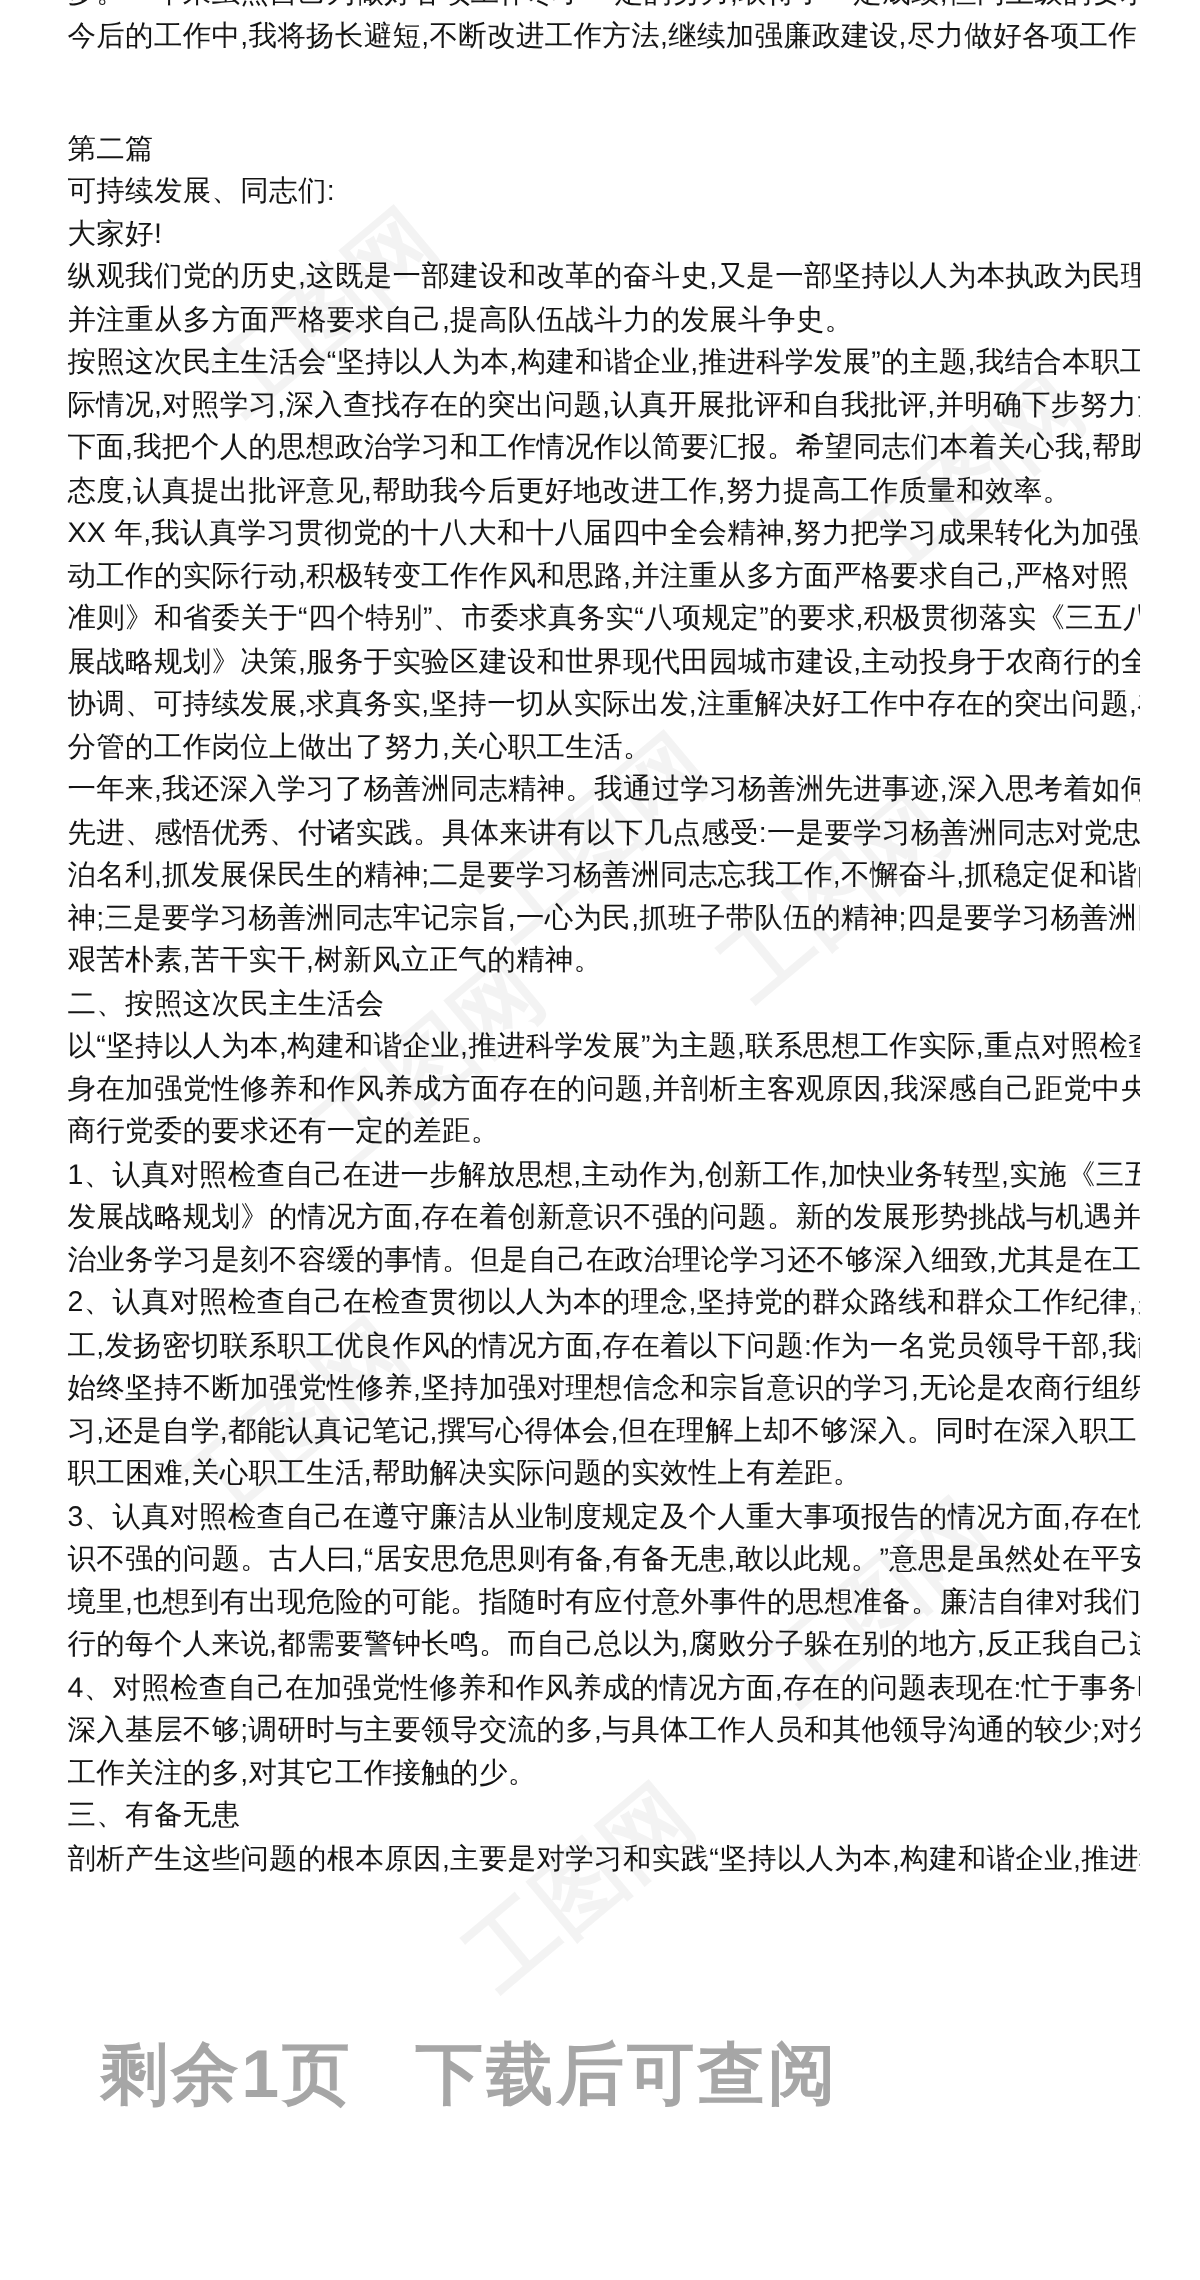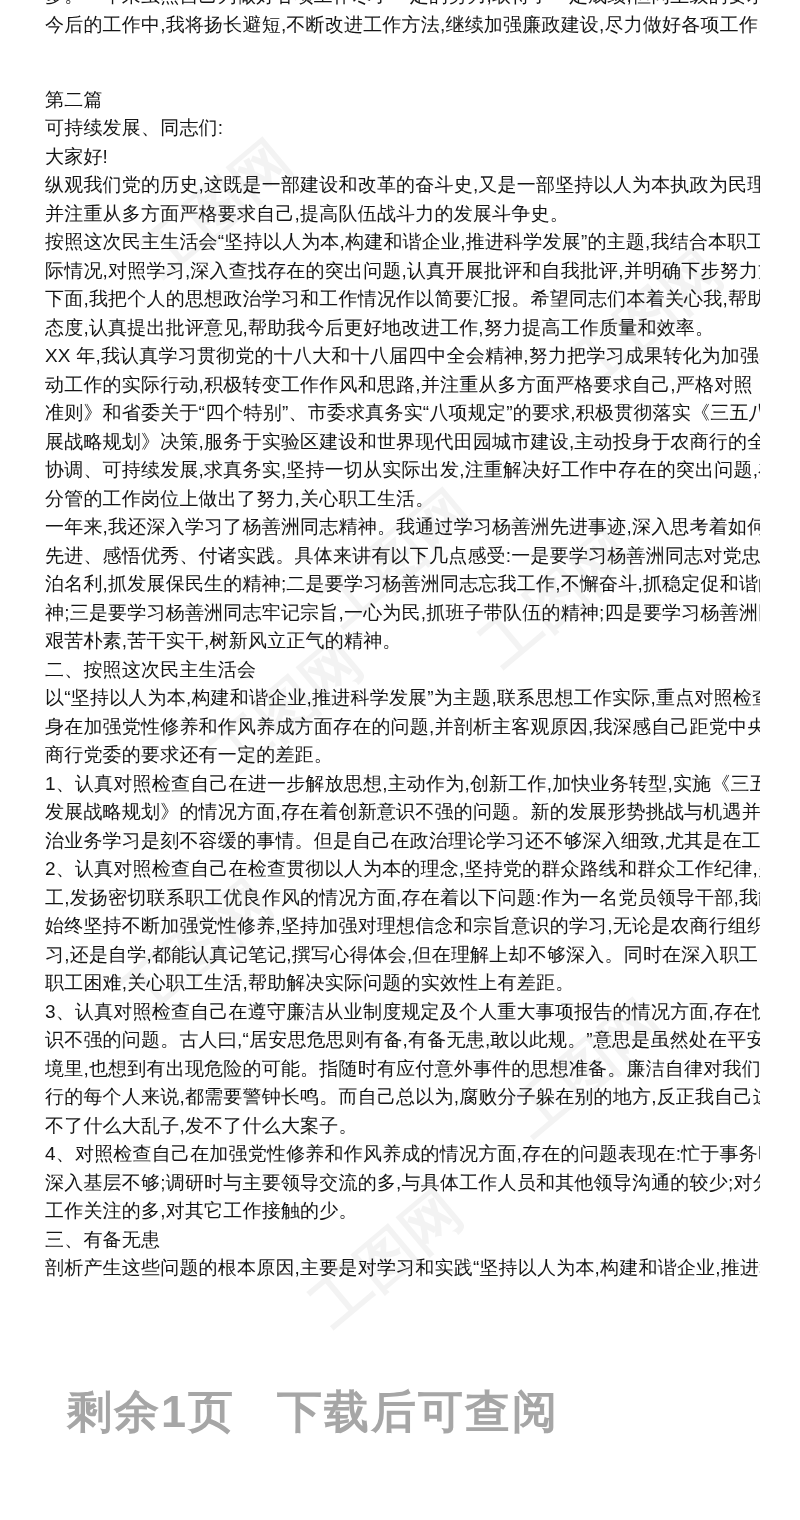--- a/index.html
+++ b/index.html
@@ -122,21 +122,20 @@
         <div class="line">治业务学习是刻不容缓的事情。但是自己在政治理论学习还不够深入细致,尤其是在工作繁</div>
         <div class="line">2、认真对照检查自己在检查贯彻以人为本的理念,坚持党的群众路线和群众工作纪律,关爱职</div>
         <div class="line">工,发扬密切联系职工优良作风的情况方面,存在着以下问题:作为一名党员领导干部,我能够</div>
         <div class="line">始终坚持不断加强党性修养,坚持加强对理想信念和宗旨意识的学习,无论是农商行组织的学</div>
         <div class="line">习,还是自学,都能认真记笔记,撰写心得体会,但在理解上却不够深入。同时在深入职工、了解</div>
         <div class="line">职工困难,关心职工生活,帮助解决实际问题的实效性上有差距。</div>
         <div class="line">3、认真对照检查自己在遵守廉洁从业制度规定及个人重大事项报告的情况方面,存在忧患意</div>
         <div class="line">识不强的问题。古人曰,“居安思危思则有备,有备无患,敢以此规。”意思是虽然处在平安的环</div>
         <div class="line">境里,也想到有出现危险的可能。指随时有应付意外事件的思想准备。廉洁自律对我们农商</div>
         <div class="line">行的每个人来说,都需要警钟长鸣。而自己总以为,腐败分子躲在别的地方,反正我自己这里出</div>
-        <div class="line">不了什么大乱子,发不了什么大案子。</div>
         <div class="line">4、对照检查自己在加强党性修养和作风养成的情况方面,存在的问题表现在:忙于事务时间多,</div>
         <div class="line">深入基层不够;调研时与主要领导交流的多,与具体工作人员和其他领导沟通的较少;对分管</div>
         <div class="line">工作关注的多,对其它工作接触的少。</div>
         <div class="line">三、有备无患</div>
         <div class="line">剖析产生这些问题的根本原因,主要是对学习和实践“坚持以人为本,构建和谐企业,推进科学</div>
       </div>
 
     <div class="footer-banner">
       <span>剩余1页</span><span class="hint">下载后可查阅</span>
     </div>

